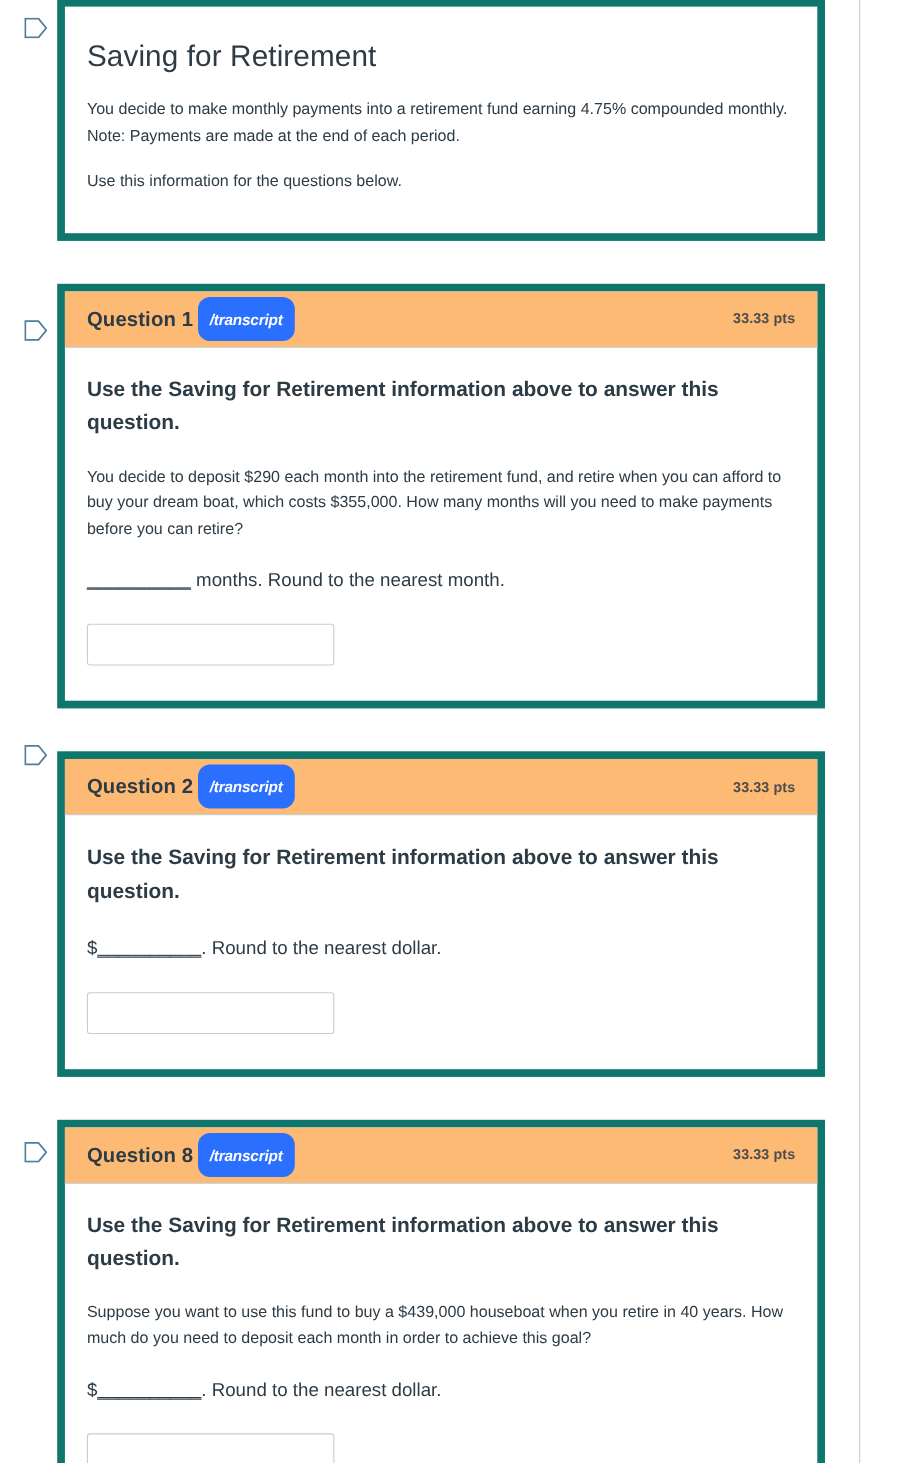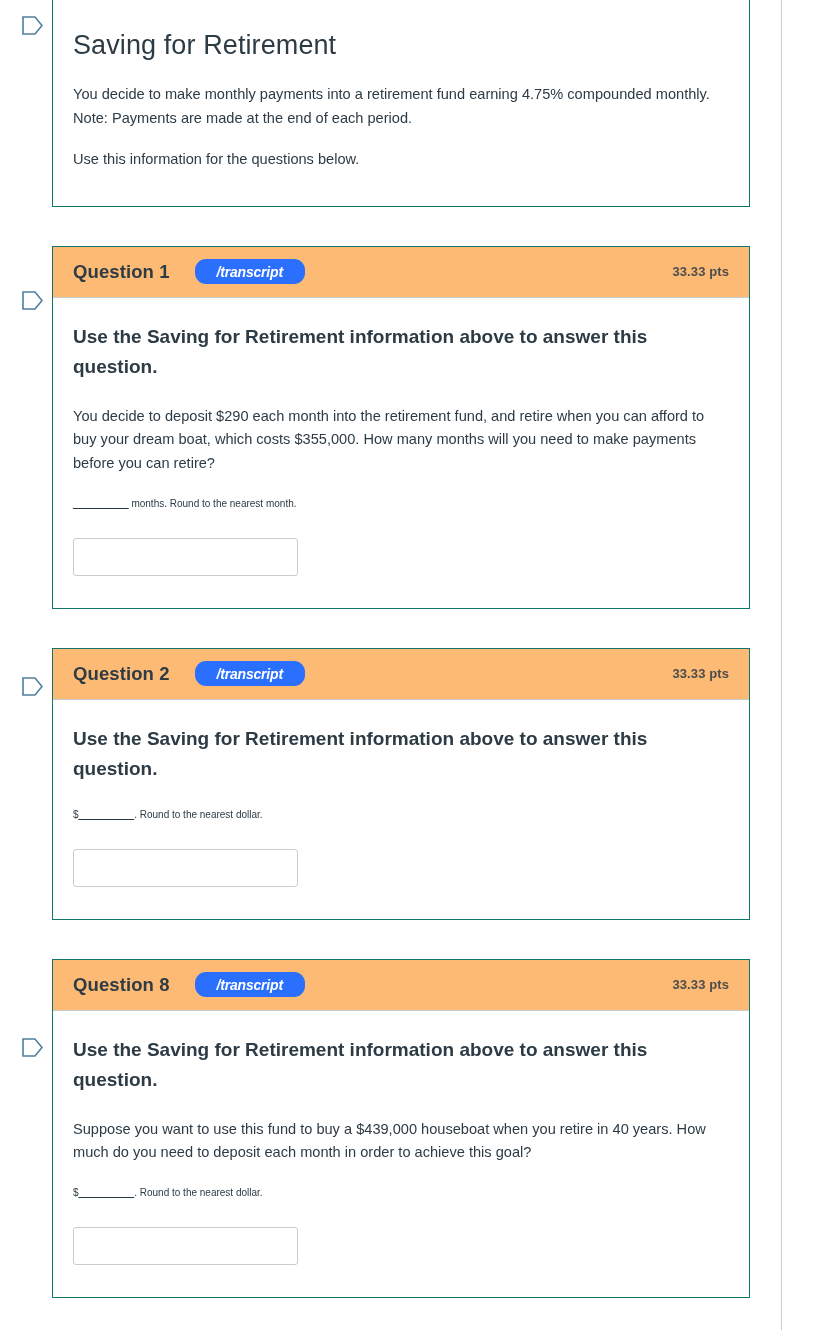--- a/index.html
+++ b/index.html
@@ -54,21 +54,21 @@
   .content {
     position: absolute;
     left: 52px;
     top: 0;
     width: 698px;
   }
 
   
   .card {
     background: #ffffff;
-    border: 1px solid #0f766e;
+    border: 7px solid #0f766e;
     box-sizing: border-box;
     margin-bottom: 39px;
   }
   .card.first { margin-top: -1px; }
 
   
   .info-card-body {
     padding: 30px 20px 34px 20px;
   }
   .info-title {
@@ -100,26 +100,26 @@
   .q-name {
     font-size: 18.5px;
     font-weight: bold;
     color: #2d3b45;
     letter-spacing: .1px;
   }
   .q-badge {
     display: inline-flex;
     align-items: center;
     justify-content: center;
-    margin-left: 25px;
+    margin-left: 4px;
     background: #2b6fff;
     color: #ffffff;
     border-radius: 11px;
-    height: 25px;
-    padding: 0 22px;
+    height: 40px;
+    padding: 0 11px;
     font-size: 14px;
     font-weight: bold;
     font-style: italic;
     letter-spacing: -.2px;
     line-height: 1;
     white-space: nowrap;
   }
   .q-points {
     margin-left: auto;
     font-size: 13px;
@@ -139,21 +139,21 @@
     color: #2d3b45;
     margin: 0 0 22px 0;
   }
   .q-text {
     font-size: 14.6px;
     line-height: 1.62;
     color: #2d3b45;
     margin: 0 0 20px 0;
   }
   .q-answerline {
-    font-size: 10px;
+    font-size: 17px;
     line-height: 1.62;
     color: #2d3b45;
     margin: 0 0 26px 0;
   }
   .q-answerline .blank {
     text-decoration: underline;
     letter-spacing: 0;
   }
 
   

